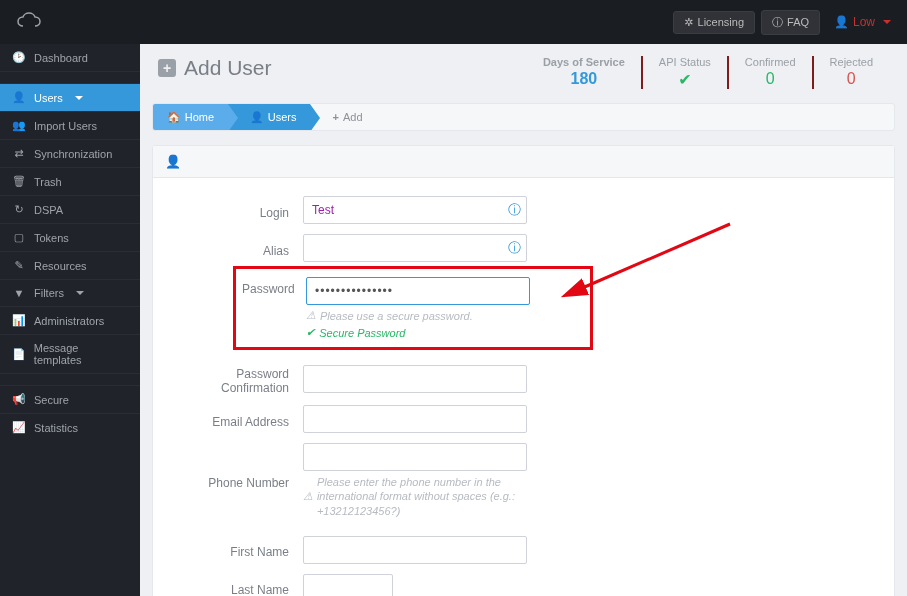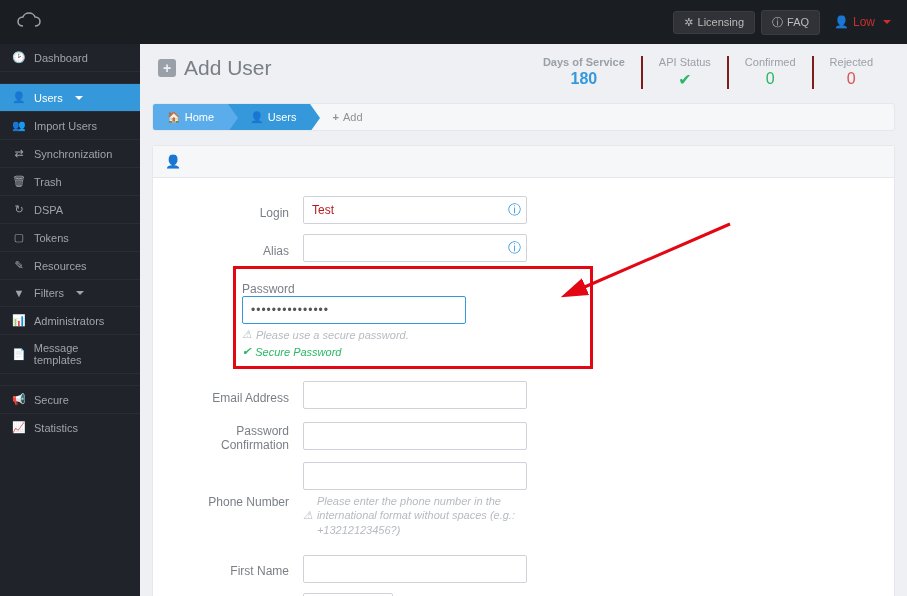--- a/index.html
+++ b/index.html
@@ -47,21 +47,21 @@
     .panel { margin: 0 12px 12px 12px; background:#fff; border:1px solid #e4e7eb; border-radius:3px; }
     .panel-head { background:#f6f7f9; border-bottom:1px solid #e4e7eb; padding:8px 12px; color:#9aa0a8; }
     .panel-body { padding: 18px 20px; }
     
     .form-row { display:flex; margin-bottom: 18px; align-items:center; }
     .form-row.tight { margin-bottom: 10px; }
     .form-label { width:130px; text-align:right; padding-right:14px; padding-top:5px; font-size:12px; color:#7a7f87; }
     .form-field { width:224px; }
     .form-wide { width:240px; }
     .input-wrap { position:relative; }
-    input.txt { width:100%; height:28px; border:1px solid #cfd3d9; border-radius:2px; padding:0 24px 0 8px; font-size:12px; color:#b91c1c; }
+    input.txt { width:100%; height:28px; border:1px solid #cfd3d9; border-radius:2px; padding:0 24px 0 8px; font-size:12px; color:#a21caf; }
     input.txt.short { width:90px; }
     .info-ic { position:absolute; right:6px; top:50%; transform:translateY(-50%); color:#3498db; font-size:13px; }
     
     .highlight-box { border:3px solid #e30613; padding: 8px 10px 8px 6px; margin: -6px -10px 12px -6px; width:360px; }
     .highlight-box input.txt { border:1px solid #3498db; color:#555; }
     
     .hint { font-size:11px; font-style:italic; color:#b6bbc1; margin-top:4px; display:flex; align-items:center; gap:4px; }
     .hint-ok { font-size:11px; color:#29b765; font-style:italic; margin-top:4px; display:flex; align-items:center; gap:4px; }
     
     .arrow-overlay { position:absolute; pointer-events:none; }
@@ -209,47 +209,47 @@
           <div class="form-label">Alias</div>
           <div class="form-field input-wrap">
             <input class="txt" type="text" style="">
             <span class="info-ic">ⓘ</span>
           </div>
         </div>
 
         <div style="display:flex;">
           <div style="width:66px;"></div>
           <div class="highlight-box">
-            <div style="display:flex;flex-direction:column;">
+            <div style="display:flex;">
               <div style="width:64px; text-align:right; padding-right:14px; padding-top:5px; font-size:12px; color:#7a7f87;">Password</div>
               <div class="form-field">
                 <div class="input-wrap">
                   <input class="txt" type="text" style="letter-spacing: 1px;" value="•••••••••••••••">
                 </div>
                 <div class="hint">
                     <span>⚠</span>
                     <span>Please use a secure password.</span>
                   </div>
                 <div class="hint-ok">
                     <span>✔</span>
                     <span>Secure Password</span>
                   </div>
               </div>
             </div>
           </div>
         </div>
 
         <div class="form-row tight">
+          <div class="form-label">Password Confirmation</div>
+          <div class="form-field"><input class="txt" type="password" style=""></div>
+        </div>
+
+        <div class="form-row tight">
           <div class="form-label">Email Address</div>
           <div class="form-field"><input class="txt" type="text" style=""></div>
-        </div>
-
-        <div class="form-row tight">
-          <div class="form-label">Password Confirmation</div>
-          <div class="form-field"><input class="txt" type="password" style=""></div>
         </div>
 
         <div class="form-row">
           <div class="form-label">Phone Number</div>
           <div class="form-wide">
             <input class="txt" type="text" style="width: 224px;">
             <div class="hint" style="max-width:250px; line-height:1.3;">
                 <span>⚠</span>
                 <span>Please enter the phone number in the international format without spaces (e.g.: +13212123456?)</span>
               </div>

